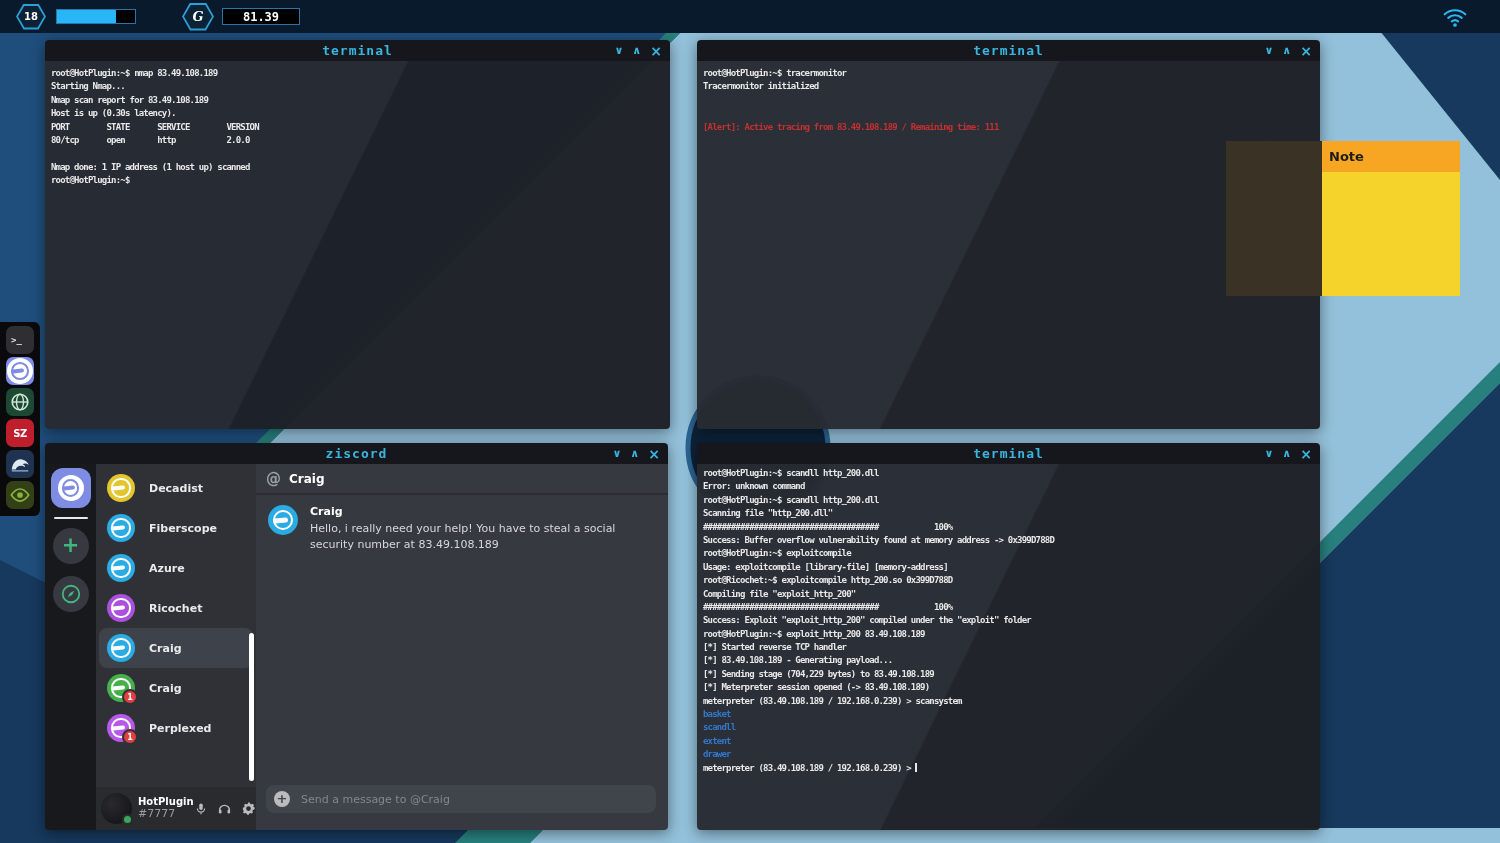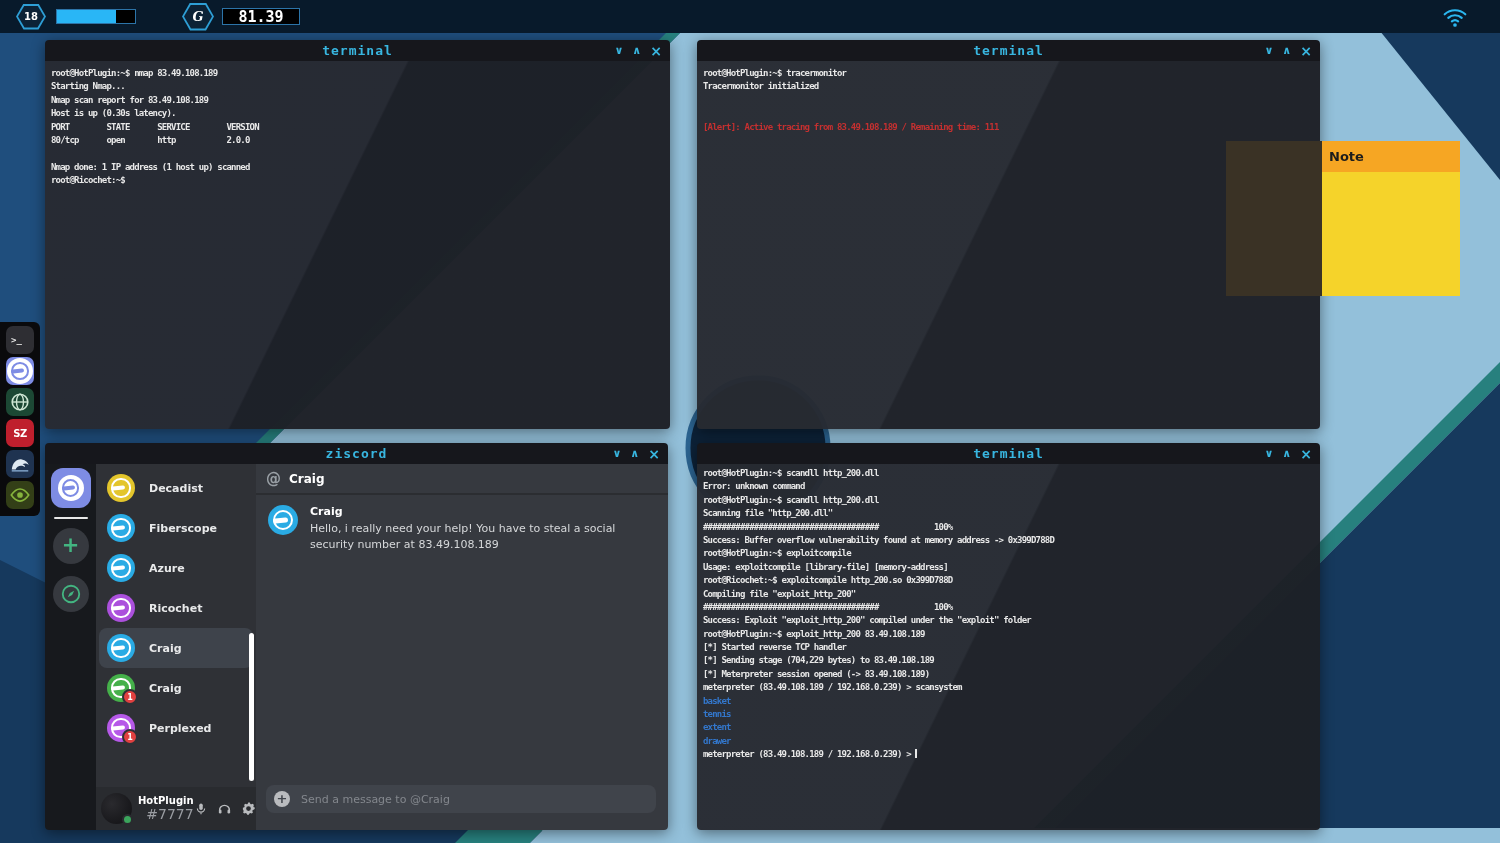--- a/index.html
+++ b/index.html
@@ -14,21 +14,21 @@
        display:flex;align-items:center;justify-content:center;}
   .hex .in{clip-path:polygon(25% 0,75% 0,100% 50%,75% 100%,25% 100%,0 50%);background:#0c2236;
        width:calc(100% - 4px);height:calc(100% - 4px);display:flex;align-items:center;justify-content:center;
        color:#fff;font-weight:bold;}
   .lvlhex{width:30px;height:26px;margin-left:16px;font-size:10px;}
   .hpbar{width:78px;height:13px;border:1px solid #2c74a8;background:#000;margin-left:10px;position:relative;}
   .hpfill{height:100%;background:#29b6f6;}
   .logohex{width:32px;height:28px;margin-left:46px;font-size:13px;}
   .logohex .in{font-style:italic;font-family:"DejaVu Serif",serif;}
   .scorebox{width:76px;height:15px;border:1px solid #2c74a8;background:#000;margin-left:8px;
-            color:#fff;font-family:"DejaVu Sans Mono",monospace;font-size:15px;font-weight:bold;
+            color:#fff;font-family:"DejaVu Sans Mono",monospace;font-size:12px;font-weight:bold;
             display:flex;align-items:center;justify-content:center;}
   .wifi{position:absolute;right:32px;top:4px;}
 
   
   .dock{position:absolute;left:0;top:322px;width:40px;height:190px;background:#0a0a0c;z-index:4;
         border-radius:0 6px 6px 0;display:flex;flex-direction:column;align-items:center;padding-top:4px;gap:3px;}
   .dbtn{width:28px;height:28px;border-radius:7px;display:flex;align-items:center;justify-content:center;position:relative;}
   .d-term{background:#2e2e33;color:#e8e8e8;font-family:"DejaVu Sans Mono",monospace;font-size:9px;font-weight:bold;
           justify-content:flex-start;padding-left:5px;box-sizing:border-box;}
   .d-zis{background:#7e8ce4;}
@@ -86,21 +86,21 @@
   .badge{position:absolute;right:-3px;bottom:-3px;width:12px;height:12px;border-radius:50%;background:#e14040;
          border:2px solid #2f3136;color:#fff;font-size:8px;font-weight:bold;display:flex;align-items:center;justify-content:center;}
   .scrollbar{position:absolute;right:2px;top:169px;width:5px;height:148px;background:#fff;border-radius:3px;z-index:2;}
 
   .userpanel{position:absolute;left:51px;bottom:0;width:160px;height:43px;background:#292b2f;
              display:flex;align-items:center;box-sizing:border-box;padding-left:5px;}
   .uav{width:31px;height:31px;border-radius:50%;background:radial-gradient(circle at 35% 35%, #2a2a2e, #101013);position:relative;flex:none;}
   .udot{position:absolute;right:-1px;bottom:-1px;width:11px;height:11px;border-radius:50%;background:#3ba55c;border:2px solid #292b2f;box-sizing:border-box;}
   .uname{margin-left:6px;line-height:1.15;}
   .uname .n{color:#fff;font-size:10px;font-weight:bold;}
-  .uname .t{color:#9a9da2;font-size:14px;text-align:right;}
+  .uname .t{color:#9a9da2;font-size:11px;}
   .uicons{display:flex;gap:9px;margin-left:auto;margin-right:8px;align-items:center;}
 
   .chatcol{flex:1;background:#36393f;position:relative;display:flex;flex-direction:column;}
   .chathead{height:29px;border-bottom:2px solid #2b2d31;display:flex;align-items:center;padding-left:10px;gap:8px;}
   .at{color:#9aa0a6;font-size:15px;font-weight:bold;}
   .chathead .hn{color:#fff;font-size:12px;font-weight:bold;}
   .msgs{flex:1;padding:10px 12px;}
   .msg{display:flex;gap:12px;}
   .msg .body .a{color:#fff;font-size:11px;font-weight:bold;margin-bottom:3px;}
   .msg .body .tx{color:#d6d8da;font-size:11px;line-height:1.45;max-width:372px;}
@@ -184,21 +184,21 @@
   </div>
   <div class="tbody">
       <div class="tline">root@HotPlugin:~$ nmap 83.49.108.189</div>
       <div class="tline">Starting Nmap...</div>
       <div class="tline">Nmap scan report for 83.49.108.189</div>
       <div class="tline">Host is up (0.30s latency).</div>
       <div class="tline">PORT        STATE      SERVICE        VERSION</div>
       <div class="tline">80/tcp      open       http           2.0.0</div>
       <div class="tline"></div>
       <div class="tline">Nmap done: 1 IP address (1 host up) scanned</div>
-      <div class="tline">root@Ricochet:~$</div>
+      <div class="tline">root@HotPlugin:~$</div>
     </div>
 </div>
 
 <div class="win" style="left:697px;top:40px;width:623px;height:389px;">
   <div class="tbar">
     <span class="wt">terminal</span>
     <div class="wctr">
       <span>∨</span>
       <span>∧</span>
       <span class="x">×</span>
@@ -236,25 +236,26 @@
       <div class="tline">######################################            100%</div>
       <div class="tline">Success: Buffer overflow vulnerability found at memory address -&gt; 0x399D788D</div>
       <div class="tline">root@HotPlugin:~$ exploitcompile</div>
       <div class="tline">Usage: exploitcompile [library-file] [memory-address]</div>
       <div class="tline">root@Ricochet:~$ exploitcompile http_200.so 0x399D788D</div>
       <div class="tline">Compiling file "exploit_http_200"</div>
       <div class="tline">######################################            100%</div>
       <div class="tline">Success: Exploit "exploit_http_200" compiled under the "exploit" folder</div>
       <div class="tline">root@HotPlugin:~$ exploit_http_200 83.49.108.189</div>
       <div class="tline">[*] Started reverse TCP handler</div>
+      <div class="tline">[*] 83.49.108.189 - Generating payload...</div>
       <div class="tline">[*] Sending stage (704,229 bytes) to 83.49.108.189</div>
       <div class="tline">[*] Meterpreter session opened (-&gt; 83.49.108.189)</div>
       <div class="tline">meterpreter (83.49.108.189 / 192.168.0.239) &gt; scansystem</div>
       <div class="tline blue">basket</div>
-      <div class="tline blue">tennis</div>
+      <div class="tline blue">scandll</div>
       <div class="tline blue">extent</div>
       <div class="tline blue">drawer</div>
       <div class="tline">meterpreter (83.49.108.189 / 192.168.0.239) &gt; <span class="cursor"></span></div>
     </div>
 </div>
 
 <div class="win" style="left:45px;top:443px;width:623px;height:387px;">
   <div class="tbar">
     <span class="wt">ziscord</span>
     <div class="wctr">

